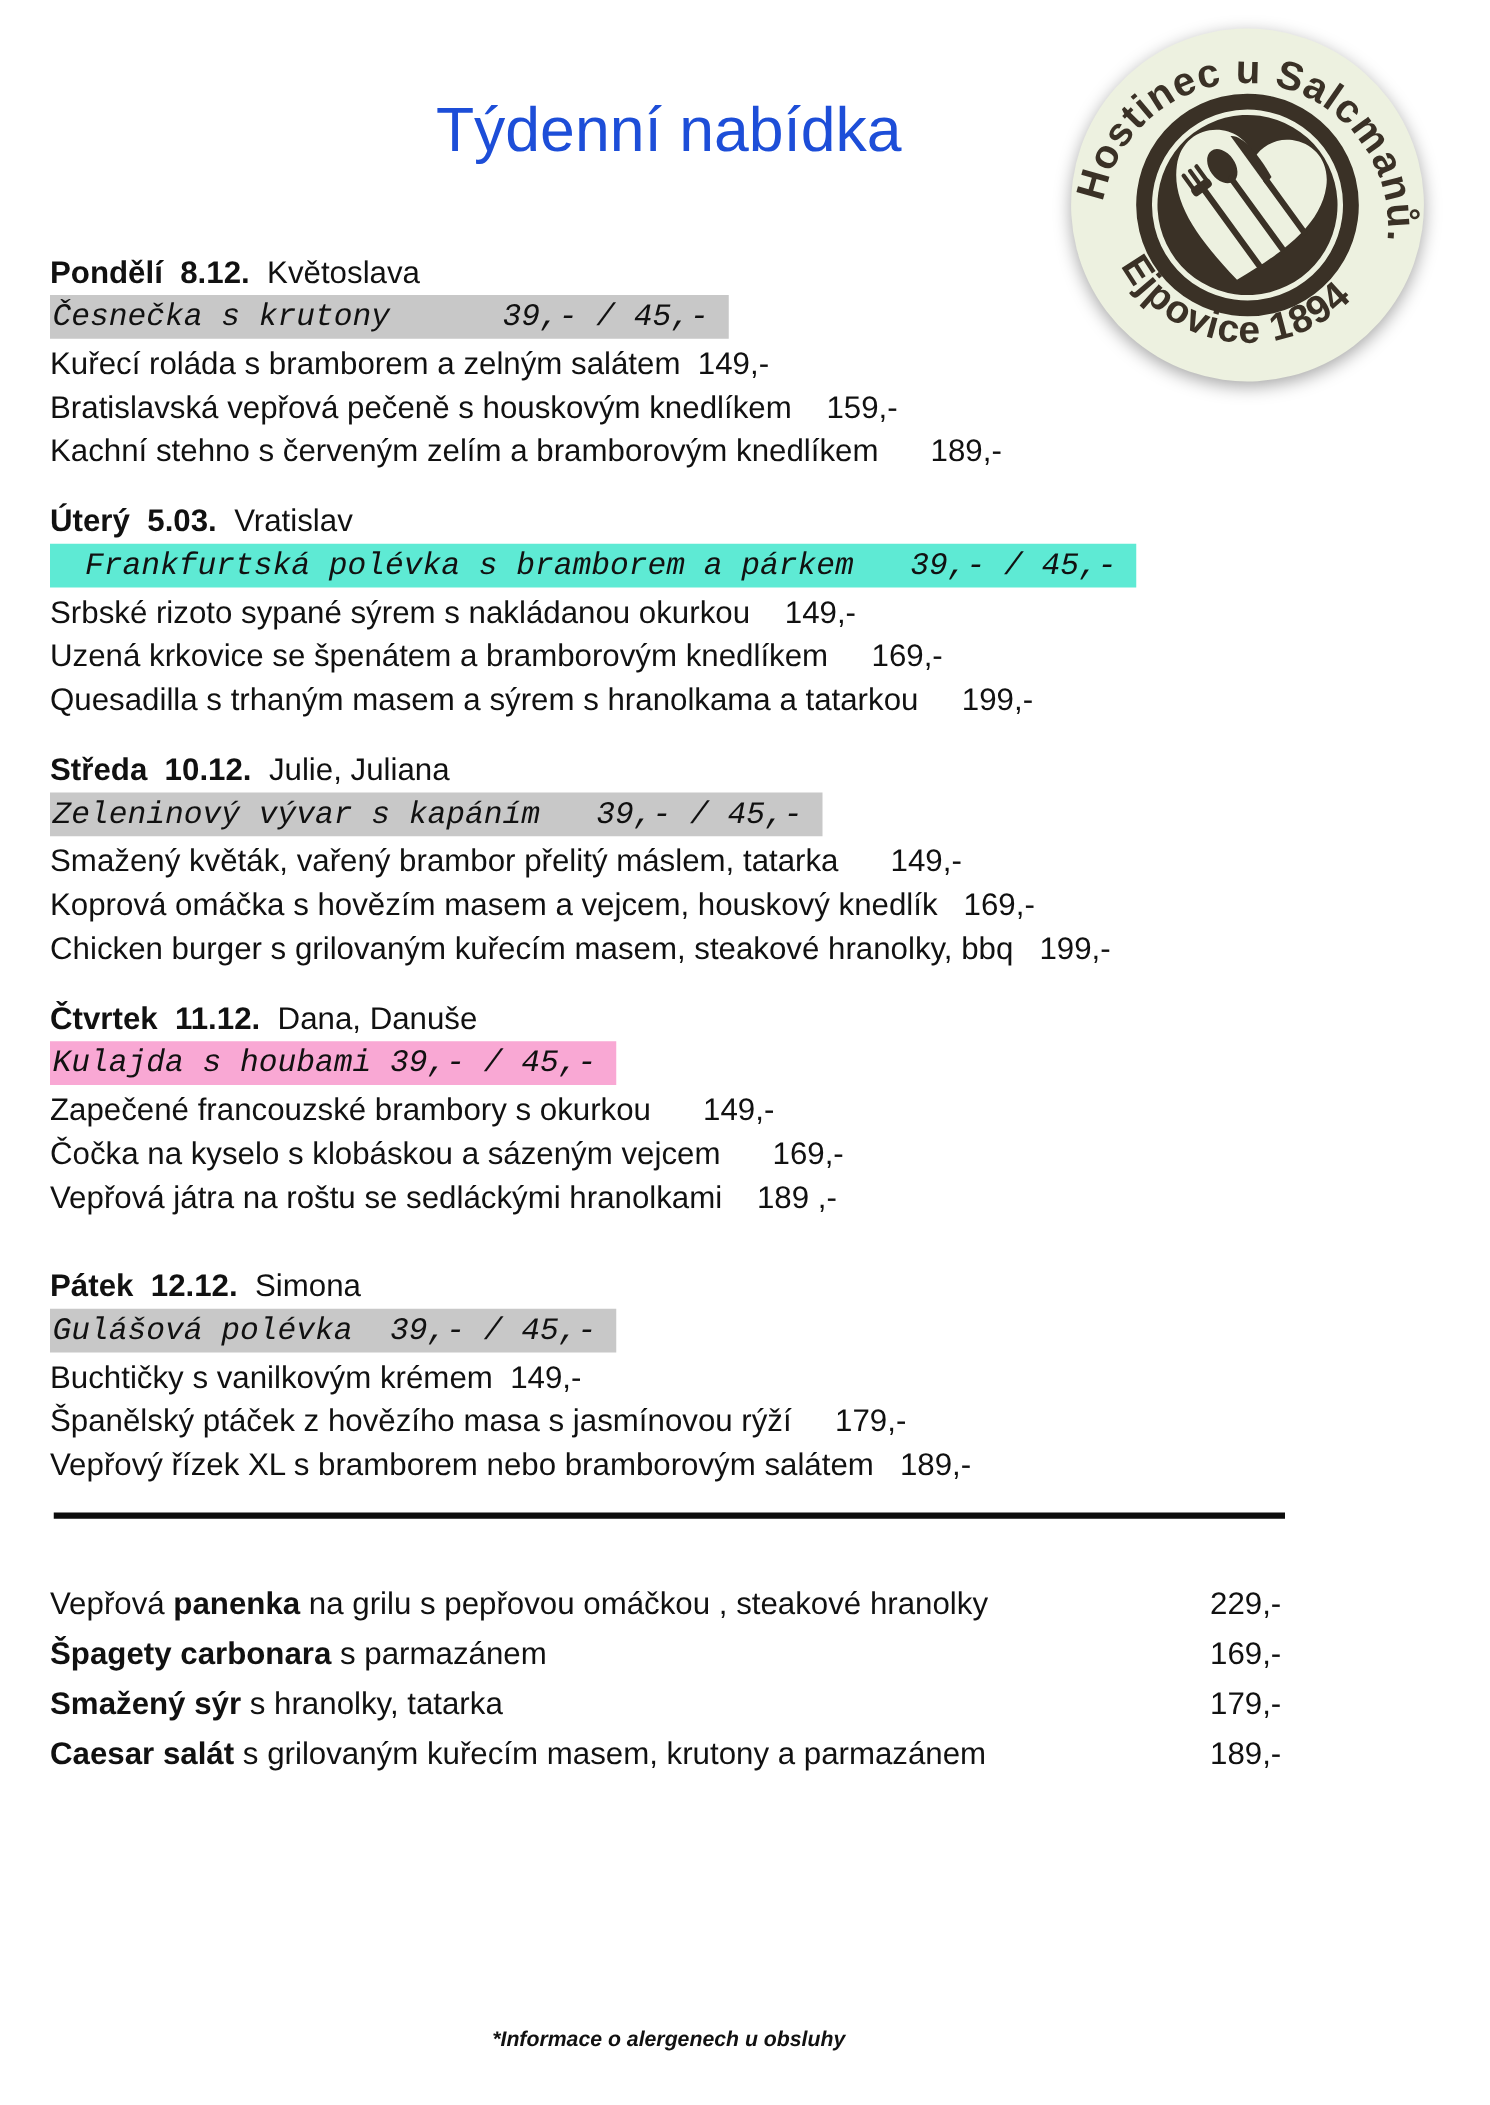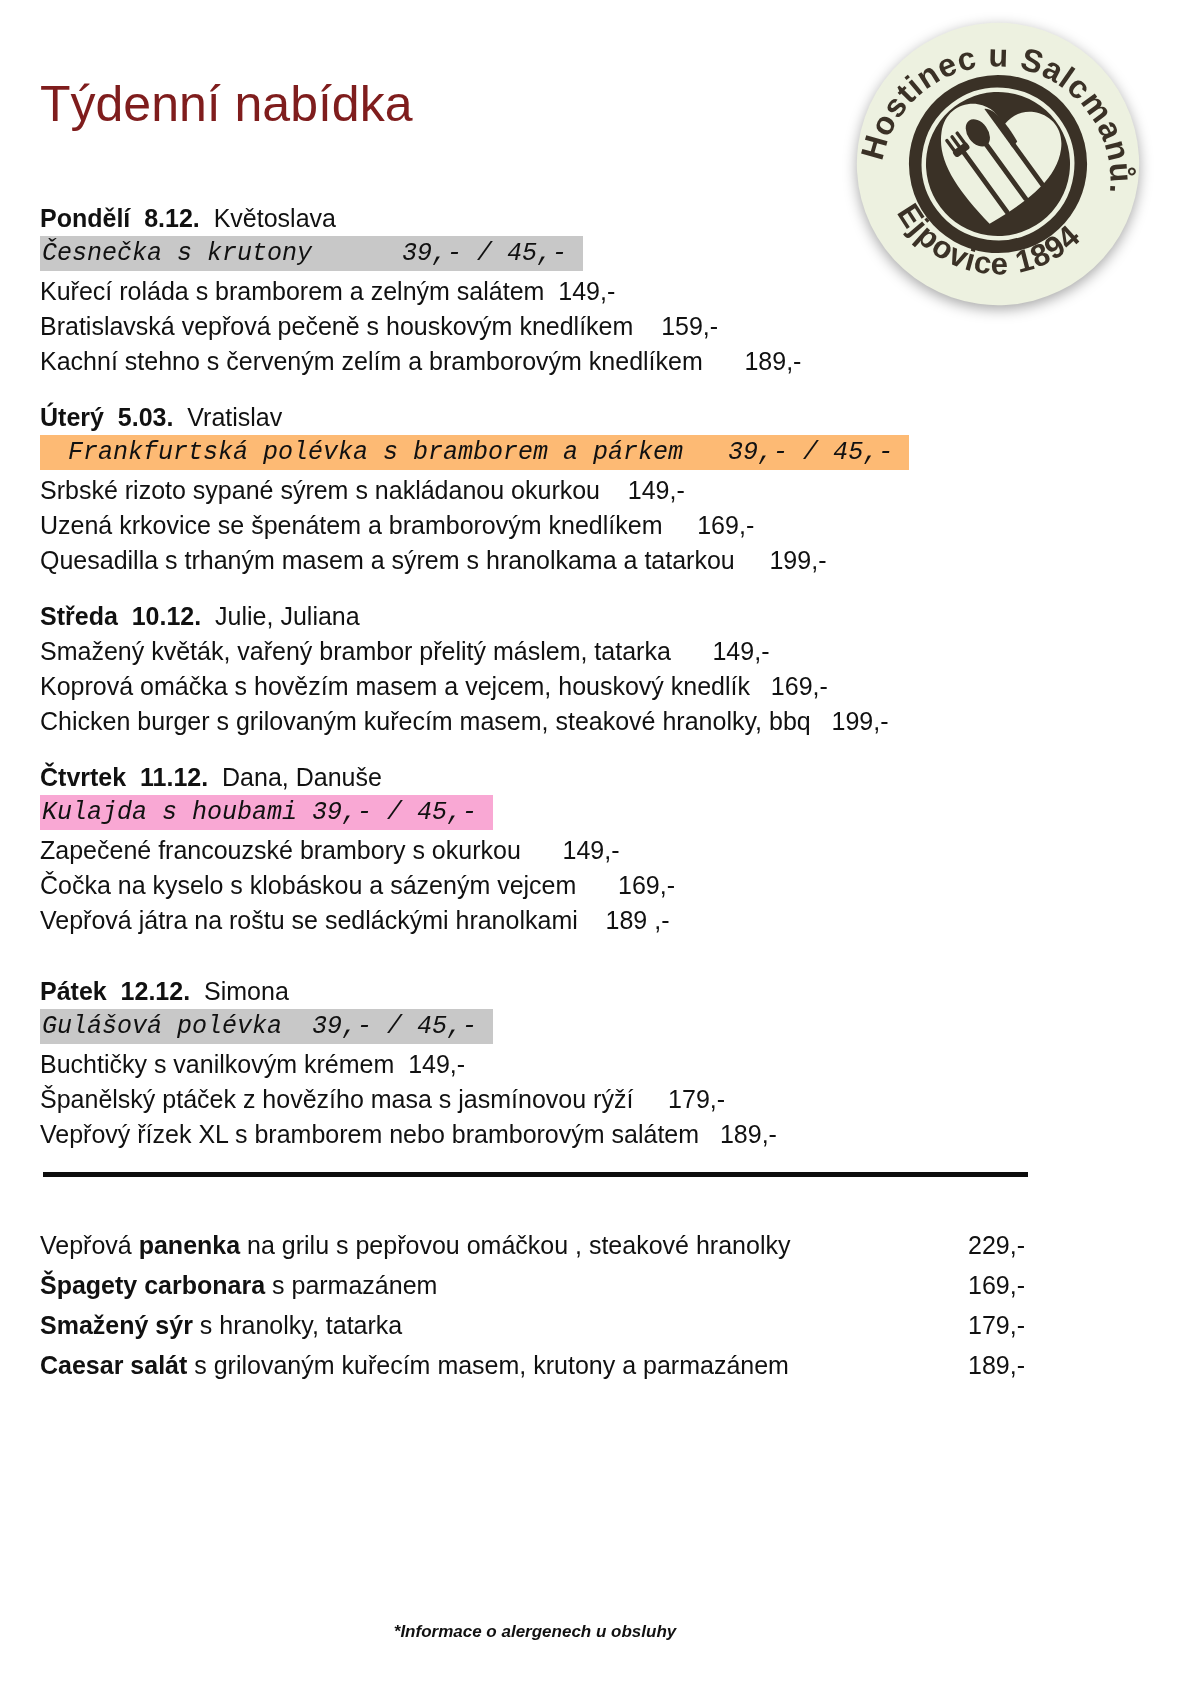--- a/index.html
+++ b/index.html
@@ -3,22 +3,22 @@
 <meta charset="utf-8">
 <style>
   html,body{margin:0;padding:0;}
   body{
     width:1192px;height:1684px;position:relative;overflow:hidden;
     background:#ffffff;color:#111;
     font-family:"Liberation Sans", sans-serif;
   }
   .content{position:absolute;left:40px;top:0;width:990px;}
   .title{
-    margin:75px 0 0 0;
-    font-size:50px;font-weight:400;line-height:58px;color:#7f1d1d;
+    margin:75px 0 0 0;text-align:center;
+    font-size:50px;font-weight:400;line-height:58px;color:#1d4ed8;
   }
   .subtitle{
     margin-top:0;text-align:right;
     font-size:24px;font-weight:700;line-height:28px;
   }
   .day{margin-top:21px;}
   .day.first{margin-top:40px;}
   .day.gapped{margin-top:36px;}
   .day-header{font-size:25px;line-height:35px;white-space:pre;}
   .day-header .bold{font-weight:700;}
@@ -54,27 +54,28 @@
   <div>
       <section class="day first">
         <div class="day-header"><span class="bold">Pondělí  8.12.</span><span>  Květoslava</span></div>
         <div class="soup-line"><span class="soup" style="background: rgb(200, 200, 200);">Česnečka s krutony      39,- / 45,-</span></div>
         <div class="item"><span>Kuřecí roláda s bramborem a zelným salátem  </span><span>149,-</span></div>
         <div class="item"><span>Bratislavská vepřová pečeně s houskovým knedlíkem    </span><span>159,-</span></div>
         <div class="item"><span>Kachní stehno s červeným zelím a bramborovým knedlíkem      </span><span>189,-</span></div>
       </section>
       <section class="day">
         <div class="day-header"><span class="bold">Úterý  5.03.</span><span>  Vratislav</span></div>
-        <div class="soup-line"><span class="soup" style="background: #fdba74; padding-left: 28px;">Frankfurtská polévka s bramborem a párkem   39,- / 45,-</span></div>
+        <div class="soup-line"><span class="soup" style="background: #5eead4; padding-left: 28px;">Frankfurtská polévka s bramborem a párkem   39,- / 45,-</span></div>
         <div class="item"><span>Srbské rizoto sypané sýrem s nakládanou okurkou    </span><span>149,-</span></div>
         <div class="item"><span>Uzená krkovice se špenátem a bramborovým knedlíkem     </span><span>169,-</span></div>
         <div class="item"><span>Quesadilla s trhaným masem a sýrem s hranolkama a tatarkou     </span><span>199,-</span></div>
       </section>
       <section class="day">
         <div class="day-header"><span class="bold">Středa  10.12.</span><span>  Julie, Juliana</span></div>
+        <div class="soup-line"><span class="soup" style="background: rgb(200, 200, 200);">Zeleninový vývar s kapáním   39,- / 45,-</span></div>
         <div class="item"><span>Smažený květák, vařený brambor přelitý máslem, tatarka      </span><span>149,-</span></div>
         <div class="item"><span>Koprová omáčka s hovězím masem a vejcem, houskový knedlík   </span><span>169,-</span></div>
         <div class="item"><span>Chicken burger s grilovaným kuřecím masem, steakové hranolky, bbq   </span><span>199,-</span></div>
       </section>
       <section class="day">
         <div class="day-header"><span class="bold">Čtvrtek  11.12.</span><span>  Dana, Danuše</span></div>
         <div class="soup-line"><span class="soup" style="background: #f9a8d4;">Kulajda s houbami 39,- / 45,-</span></div>
         <div class="item"><span>Zapečené francouzské brambory s okurkou      </span><span>149,-</span></div>
         <div class="item"><span>Čočka na kyselo s klobáskou a sázeným vejcem      </span><span>169,-</span></div>
         <div class="item"><span>Vepřová játra na roštu se sedláckými hranolkami    </span><span>189 ,-</span></div>

